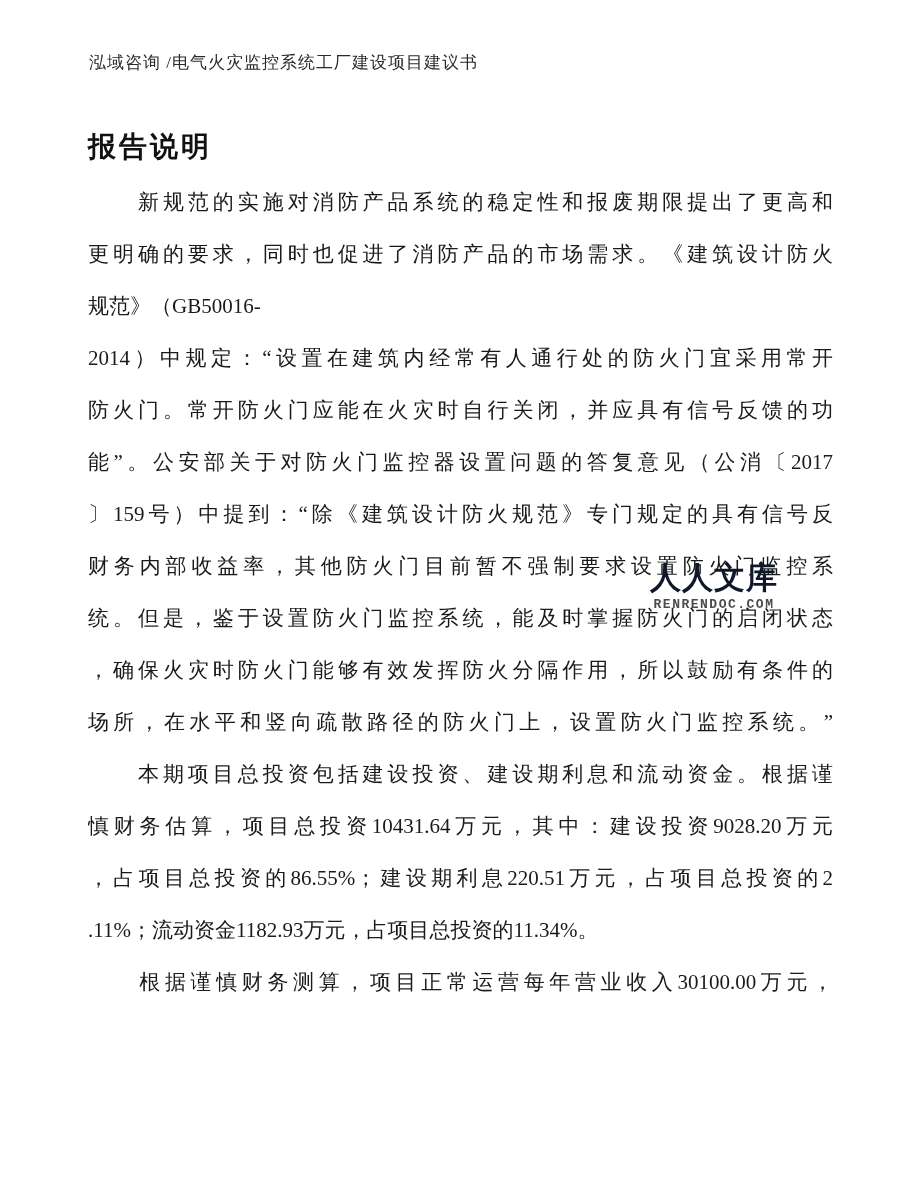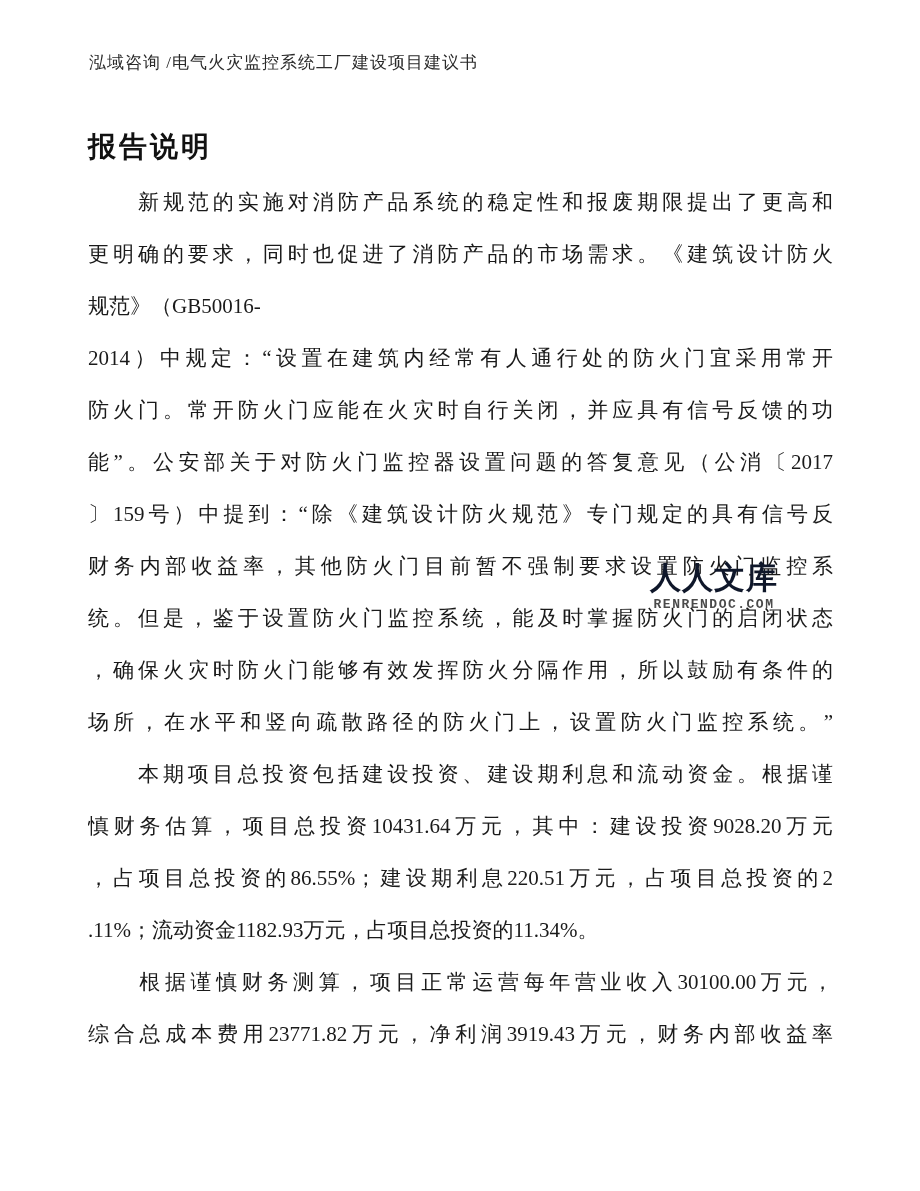--- a/index.html
+++ b/index.html
@@ -113,21 +113,20 @@
 
     <div class="paragraph">
       <div class="text-line">　　本期项目总投资包括建设投资、建设期利息和流动资金。根据谨</div>
       <div class="text-line">慎财务估算，项目总投资10431.64万元，其中：建设投资9028.20万元</div>
       <div class="text-line">，占项目总投资的86.55%；建设期利息220.51万元，占项目总投资的2</div>
       <div class="text-line short">.11%；流动资金1182.93万元，占项目总投资的11.34%。</div>
     </div>
 
     <div class="paragraph">
       <div class="text-line">　　根据谨慎财务测算，项目正常运营每年营业收入30100.00万元，</div>
-      <div class="text-line">综合总成本费用23771.82万元，净利润3919.43万元，财务内部收益率</div>
     </div>
 
   </div>
 
   <div class="watermark">
     <div class="wm-brand">人人文库</div>
     <div class="wm-site">RENRENDOC.COM</div>
   </div>
 
 </div>

